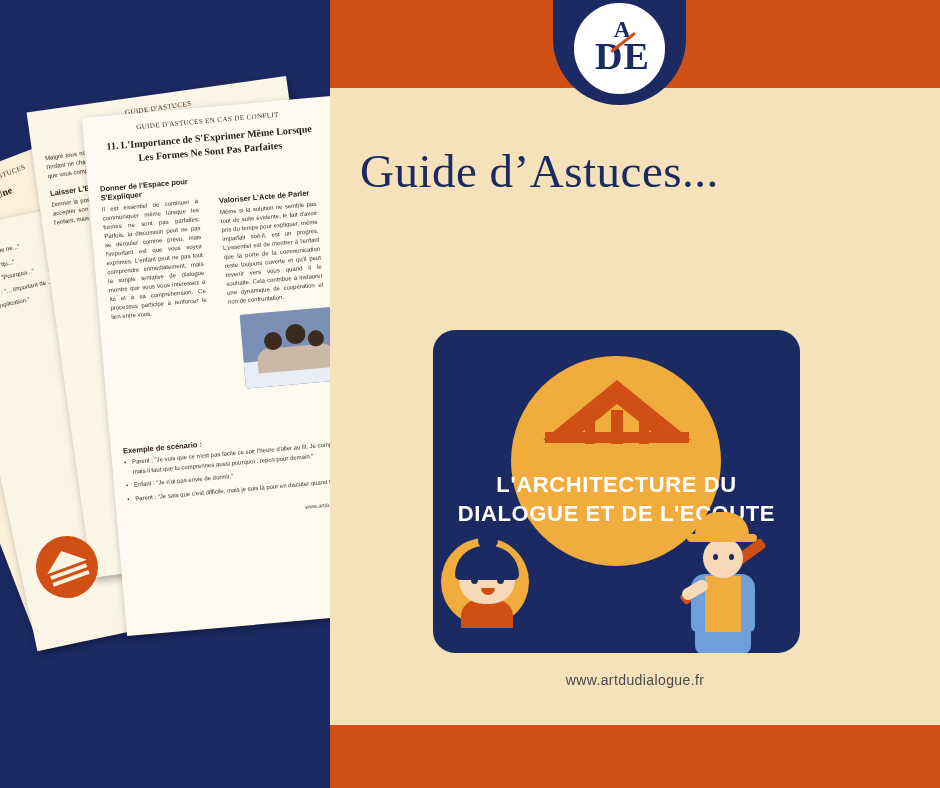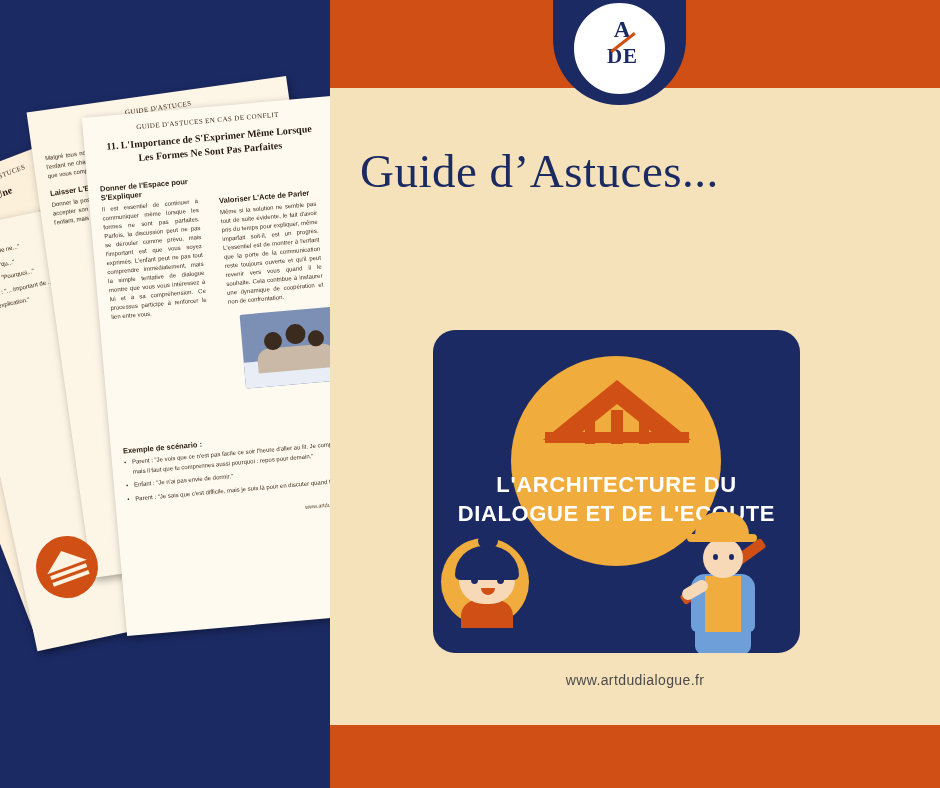--- a/index.html
+++ b/index.html
@@ -74,21 +74,21 @@
     left: 0;
     top: 16px;
     width: 97px;
     text-align: center;
     color: #1b2a63;
     font-family: "Liberation Serif", serif;
     font-weight: bold;
     letter-spacing: 1px;
   }
   .badge-a { font-size: 23px; line-height: 22px; }
-  .badge-de { font-size: 21px; line-height: 30px; }
+  .badge-de { font-size: 38px; line-height: 30px; }
   .badge-slash {
     position: absolute;
     left: 34px;
     top: 38px;
     width: 30px;
     height: 3px;
     background: #cf4f15;
     transform: rotate(-38deg);
   }
 

